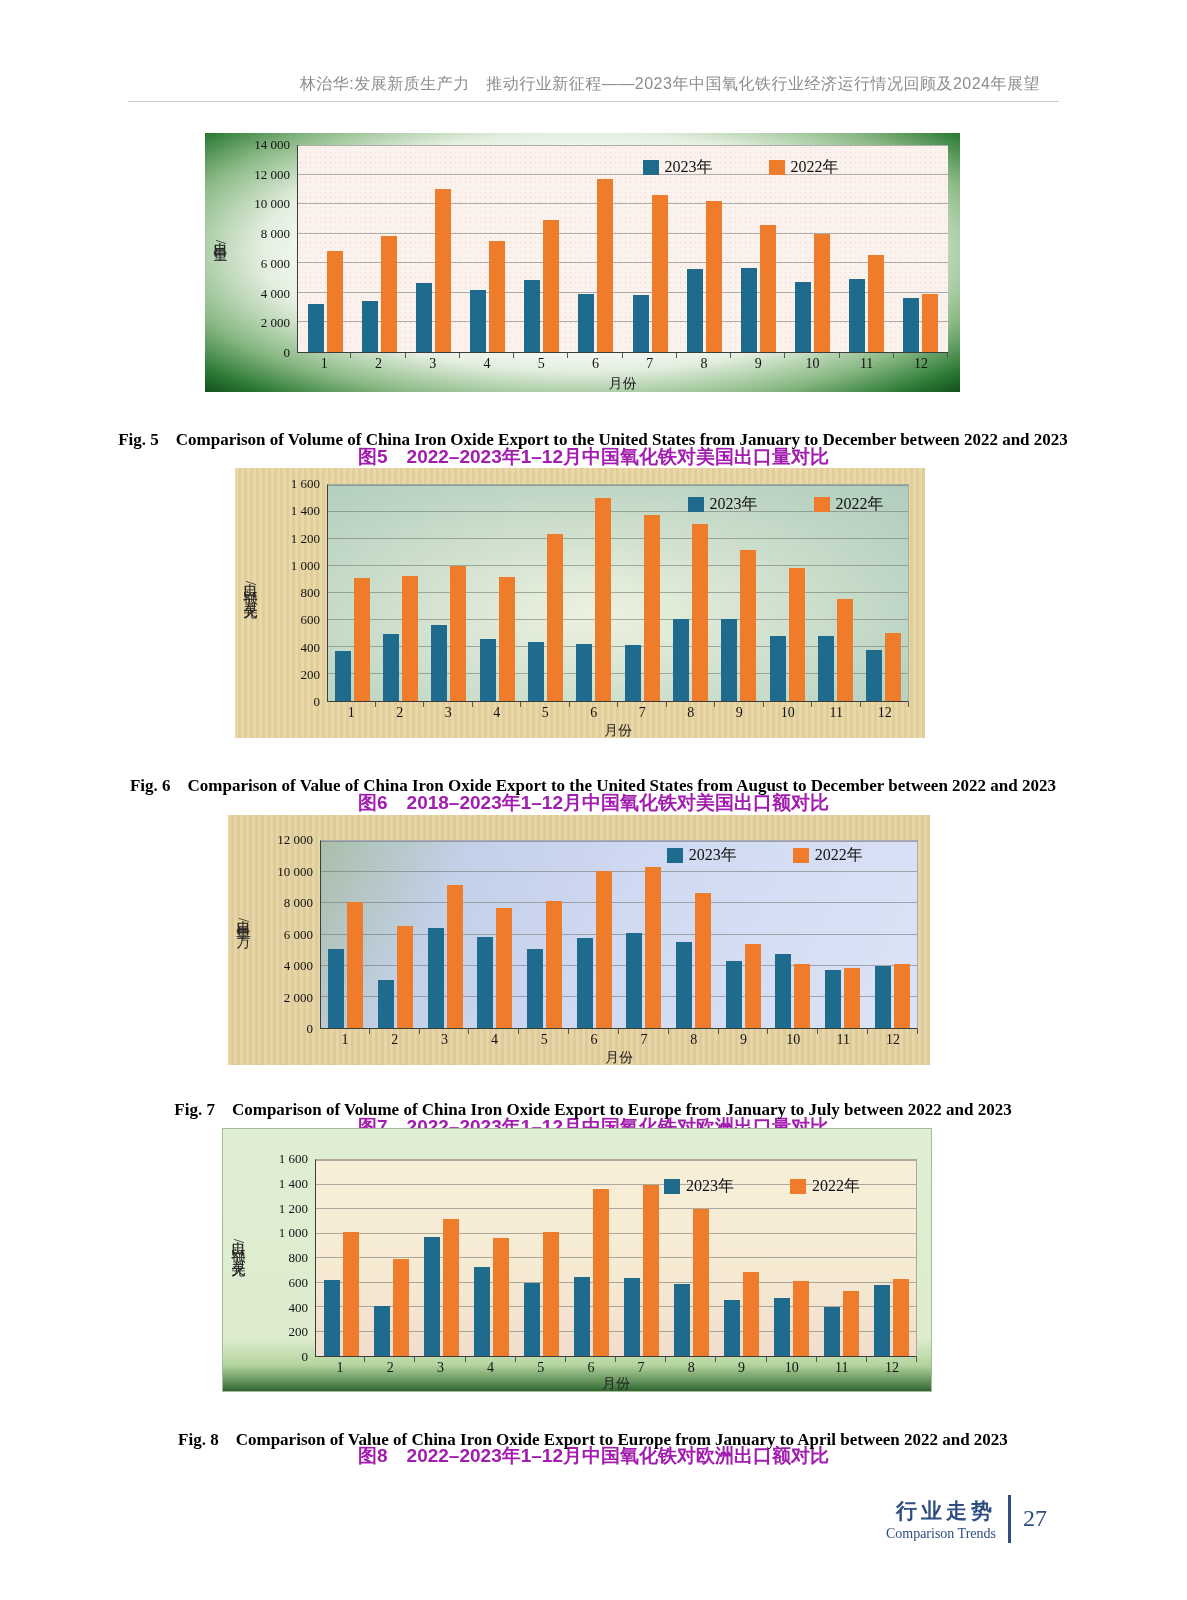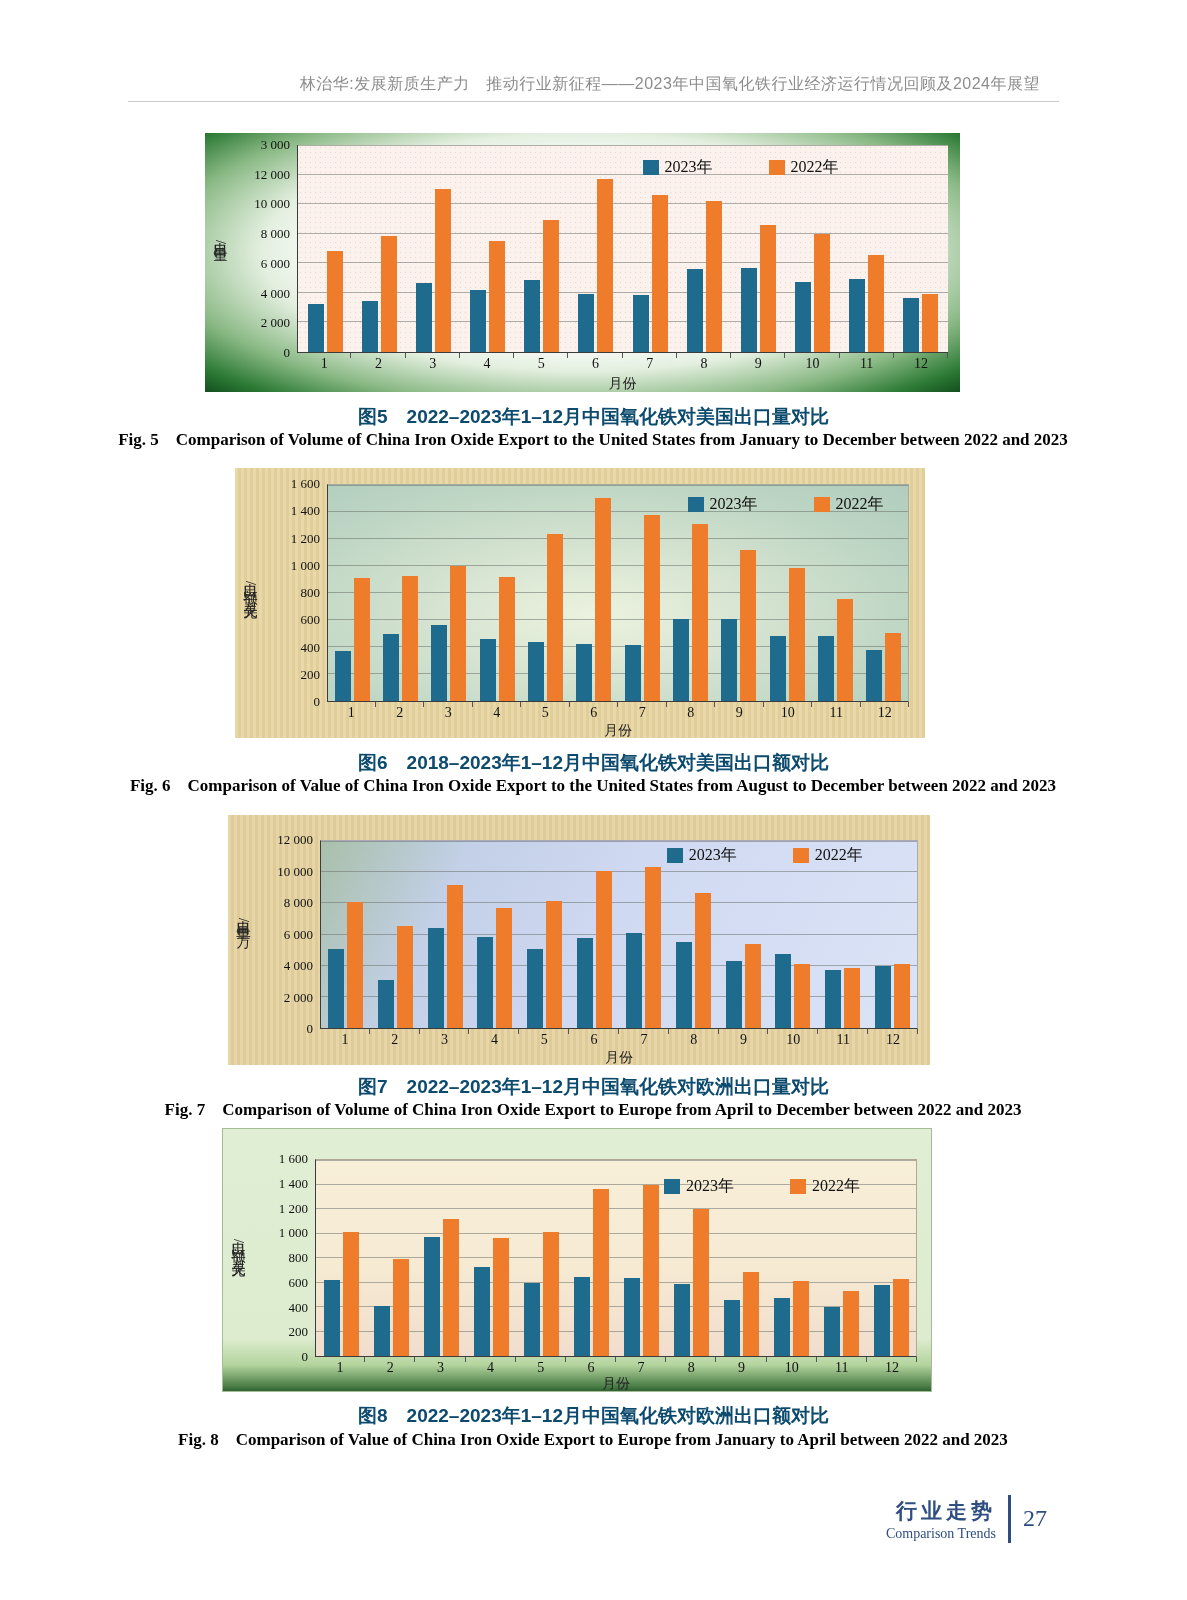--- a/index.html
+++ b/index.html
@@ -57,22 +57,22 @@
       border-top:1px solid #a9a9b9;border-right:1px solid #a9a9b9;}
 
   
   .f8{left:222px;top:1128px;width:708px;height:262px;--pt:30px;--pr:14px;--xh:18px;--lh:16px;
       background:linear-gradient(180deg, #e0eed4 0%, #ddecce 80%, #b4d49e 90%, #4e8049 98%, #2f6230 100%);
       border:1px solid #a3bd97;}
   .f8 .plot{background:linear-gradient(180deg, #f8efd9 0%, #f6ead3 55%, #f1ddcd 100%);
       border-top:1px solid #b0a894;border-right:1px solid #b0a894;}
 
   
-  .cap-zh{position:absolute;left:0;width:100%;text-align:center;font-size:19px;font-weight:bold;color:#0c4a6e;
-      font-family:"Liberation Sans", sans-serif;}
+  .cap-zh{position:absolute;left:0;width:100%;text-align:center;font-size:19px;font-weight:bold;color:#a21caf;
+      font-family:"Liberation Sans", sans-serif;margin-top:40px;}
   .cap-en{position:absolute;left:63px;width:1060px;text-align:center;font-size:17px;font-weight:bold;color:#000;
       line-height:1.45;font-family:"Liberation Serif", serif;}
 
   
   .footer{position:absolute;top:1495px;right:140px;display:flex;align-items:center;gap:12px;color:var(--navy,#2e4d80);}
   .footer-sec{text-align:right;}
   .footer-zh{font-size:21px;font-weight:bold;letter-spacing:4px;font-family:"Liberation Sans", sans-serif;}
   .footer-en{font-size:14px;margin-top:1px;}
   .footer-bar{width:3px;height:48px;background:var(--navy,#2e4d80);}
   .footer-page{font-size:24px;align-self:flex-start;margin-top:10px;}
@@ -88,21 +88,21 @@
   <div class="chart-frame f5">
       <div class="ylabel">出口量/t</div>
       <div class="yticks">
         <div class="ytick" style="bottom: 0%;">0</div>
         <div class="ytick" style="bottom: 14.2857%;">2 000</div>
         <div class="ytick" style="bottom: 28.5714%;">4 000</div>
         <div class="ytick" style="bottom: 42.8571%;">6 000</div>
         <div class="ytick" style="bottom: 57.1429%;">8 000</div>
         <div class="ytick" style="bottom: 71.4286%;">10 000</div>
         <div class="ytick" style="bottom: 85.7143%;">12 000</div>
-        <div class="ytick" style="bottom: 100%;">3 000</div>
+        <div class="ytick" style="bottom: 100%;">14 000</div>
       </div>
       <div class="plot">
         <div class="gridline" style="bottom: 14.2857%;"></div>
         <div class="gridline" style="bottom: 28.5714%;"></div>
         <div class="gridline" style="bottom: 42.8571%;"></div>
         <div class="gridline" style="bottom: 57.1429%;"></div>
         <div class="gridline" style="bottom: 71.4286%;"></div>
         <div class="gridline" style="bottom: 85.7143%;"></div>
         <div class="gridline" style="bottom: calc(100% - 1px);"></div>
         <div class="groups">
@@ -376,21 +376,21 @@
         <div class="xcell">7</div>
         <div class="xcell">8</div>
         <div class="xcell">9</div>
         <div class="xcell">10</div>
         <div class="xcell">11</div>
         <div class="xcell">12</div>
       </div>
       <div class="xlabel">月份</div>
     </div>
   <div class="cap-zh" style="top:1074px">图7　2022–2023年1–12月中国氧化铁对欧洲出口量对比</div>
-  <div class="cap-en" style="top:1098px">Fig. 7　Comparison of Volume of China Iron Oxide Export to Europe from April to December between 2022 and 2023</div>
+  <div class="cap-en" style="top:1098px">Fig. 7　Comparison of Volume of China Iron Oxide Export to Europe from January to July between 2022 and 2023</div>
 
   <div class="chart-frame f8">
       <div class="ylabel">出口额/万美元</div>
       <div class="yticks">
         <div class="ytick" style="bottom: 0%;">0</div>
         <div class="ytick" style="bottom: 12.5%;">200</div>
         <div class="ytick" style="bottom: 25%;">400</div>
         <div class="ytick" style="bottom: 37.5%;">600</div>
         <div class="ytick" style="bottom: 50%;">800</div>
         <div class="ytick" style="bottom: 62.5%;">1 000</div>

